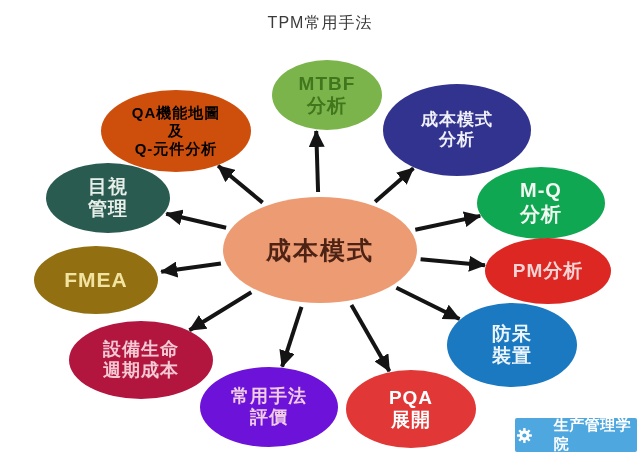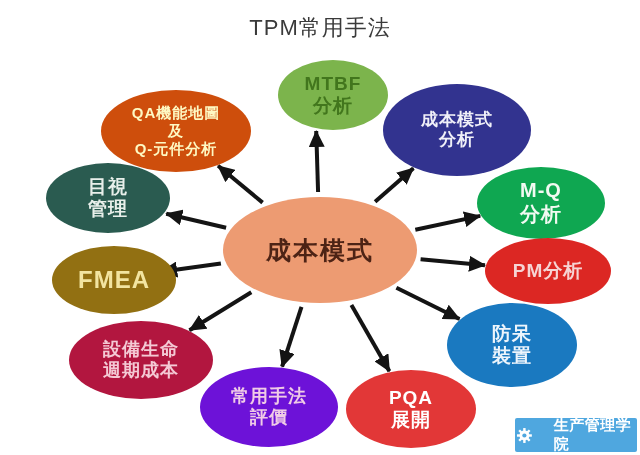--- a/index.html
+++ b/index.html
@@ -14,21 +14,21 @@
     height: 455px;
     background: #ffffff;
     overflow: hidden;
   }
   .page-title {
     position: absolute;
     top: 13px;
     left: 0;
     width: 100%;
     text-align: center;
-    font-size: 22px;
+    font-size: 16px;
     letter-spacing: 1px;
     color: #3a3a3a;
   }
   #arrow-layer {
     position: absolute;
     left: 0;
     top: 0;
     width: 640px;
     height: 455px;
   }
@@ -89,21 +89,21 @@
       <line x1="251.3" y1="292.2" x2="189.5" y2="330.2" stroke="#141414" stroke-width="4" marker-end="url(#arrowhead)"></line>
       <line x1="220.9" y1="263.5" x2="161.2" y2="271.7" stroke="#141414" stroke-width="4" marker-end="url(#arrowhead)"></line>
       <line x1="226.1" y1="227.8" x2="166.2" y2="213.7" stroke="#141414" stroke-width="4" marker-end="url(#arrowhead)"></line>
       <line x1="262.6" y1="202.6" x2="218.1" y2="165.8" stroke="#141414" stroke-width="4" marker-end="url(#arrowhead)"></line>
     </svg>
 
   <div id="nodes-layer">
       <div class="node center-node" style="left: 223px; top: 197px; width: 194px; height: 106px; background: rgb(237, 155, 114); color: rgb(77, 35, 21); font-size: 25px;">
         <div class="node-line">成本模式</div>
       </div>
-      <div class="node" style="left: 278px; top: 60px; width: 110px; height: 70px; background: rgb(124, 180, 76); color: rgb(66, 118, 29); font-size: 19px;">
+      <div class="node" style="left: 272px; top: 60px; width: 110px; height: 70px; background: rgb(124, 180, 76); color: rgb(66, 118, 29); font-size: 19px;">
         <div class="node-line">MTBF</div>
         <div class="node-line">分析</div>
       </div>
       <div class="node" style="left: 383px; top: 84px; width: 148px; height: 92px; background: rgb(50, 51, 143); color: rgb(240, 240, 248); font-size: 17px;">
         <div class="node-line">成本模式</div>
         <div class="node-line">分析</div>
       </div>
       <div class="node" style="left: 477px; top: 167px; width: 128px; height: 72px; background: rgb(15, 167, 81); color: rgb(242, 250, 242); font-size: 20px;">
         <div class="node-line">M-Q</div>
         <div class="node-line">分析</div>
@@ -120,28 +120,28 @@
         <div class="node-line">展開</div>
       </div>
       <div class="node" style="left: 200px; top: 367px; width: 138px; height: 80px; background: rgb(109, 18, 216); color: rgb(240, 203, 230); font-size: 18px;">
         <div class="node-line">常用手法</div>
         <div class="node-line">評價</div>
       </div>
       <div class="node" style="left: 69px; top: 321px; width: 144px; height: 78px; background: rgb(178, 22, 63); color: rgb(244, 201, 212); font-size: 18px;">
         <div class="node-line">設備生命</div>
         <div class="node-line">週期成本</div>
       </div>
-      <div class="node" style="left: 52px; top: 246px; width: 124px; height: 68px; background: rgb(146, 112, 18); color: rgb(242, 228, 160); font-size: 24px;">
+      <div class="node" style="left: 34px; top: 246px; width: 124px; height: 68px; background: rgb(146, 112, 18); color: rgb(242, 228, 160); font-size: 21px;">
         <div class="node-line">FMEA</div>
       </div>
       <div class="node" style="left: 46px; top: 163px; width: 124px; height: 70px; background: rgb(42, 91, 80); color: rgb(232, 239, 234); font-size: 19px;">
         <div class="node-line">目視</div>
         <div class="node-line">管理</div>
       </div>
-      <div class="node" style="left: 101px; top: 90px; width: 150px; height: 82px; background: rgb(206, 78, 12); color: #fef9c3; font-size: 15px;">
+      <div class="node" style="left: 101px; top: 90px; width: 150px; height: 82px; background: rgb(206, 78, 12); color: #000000; font-size: 15px;">
         <div class="node-line">QA機能地圖</div>
         <div class="node-line">及</div>
         <div class="node-line">Q-元件分析</div>
       </div>
     </div>
 
   <div class="watermark" style="background: rgb(79, 167, 223);">
     <svg width="21" height="21" viewBox="0 0 24 24">
       <g stroke="#ffffff" stroke-width="3.1">
         <line x1="12" y1="2.5" x2="12" y2="7"></line>

